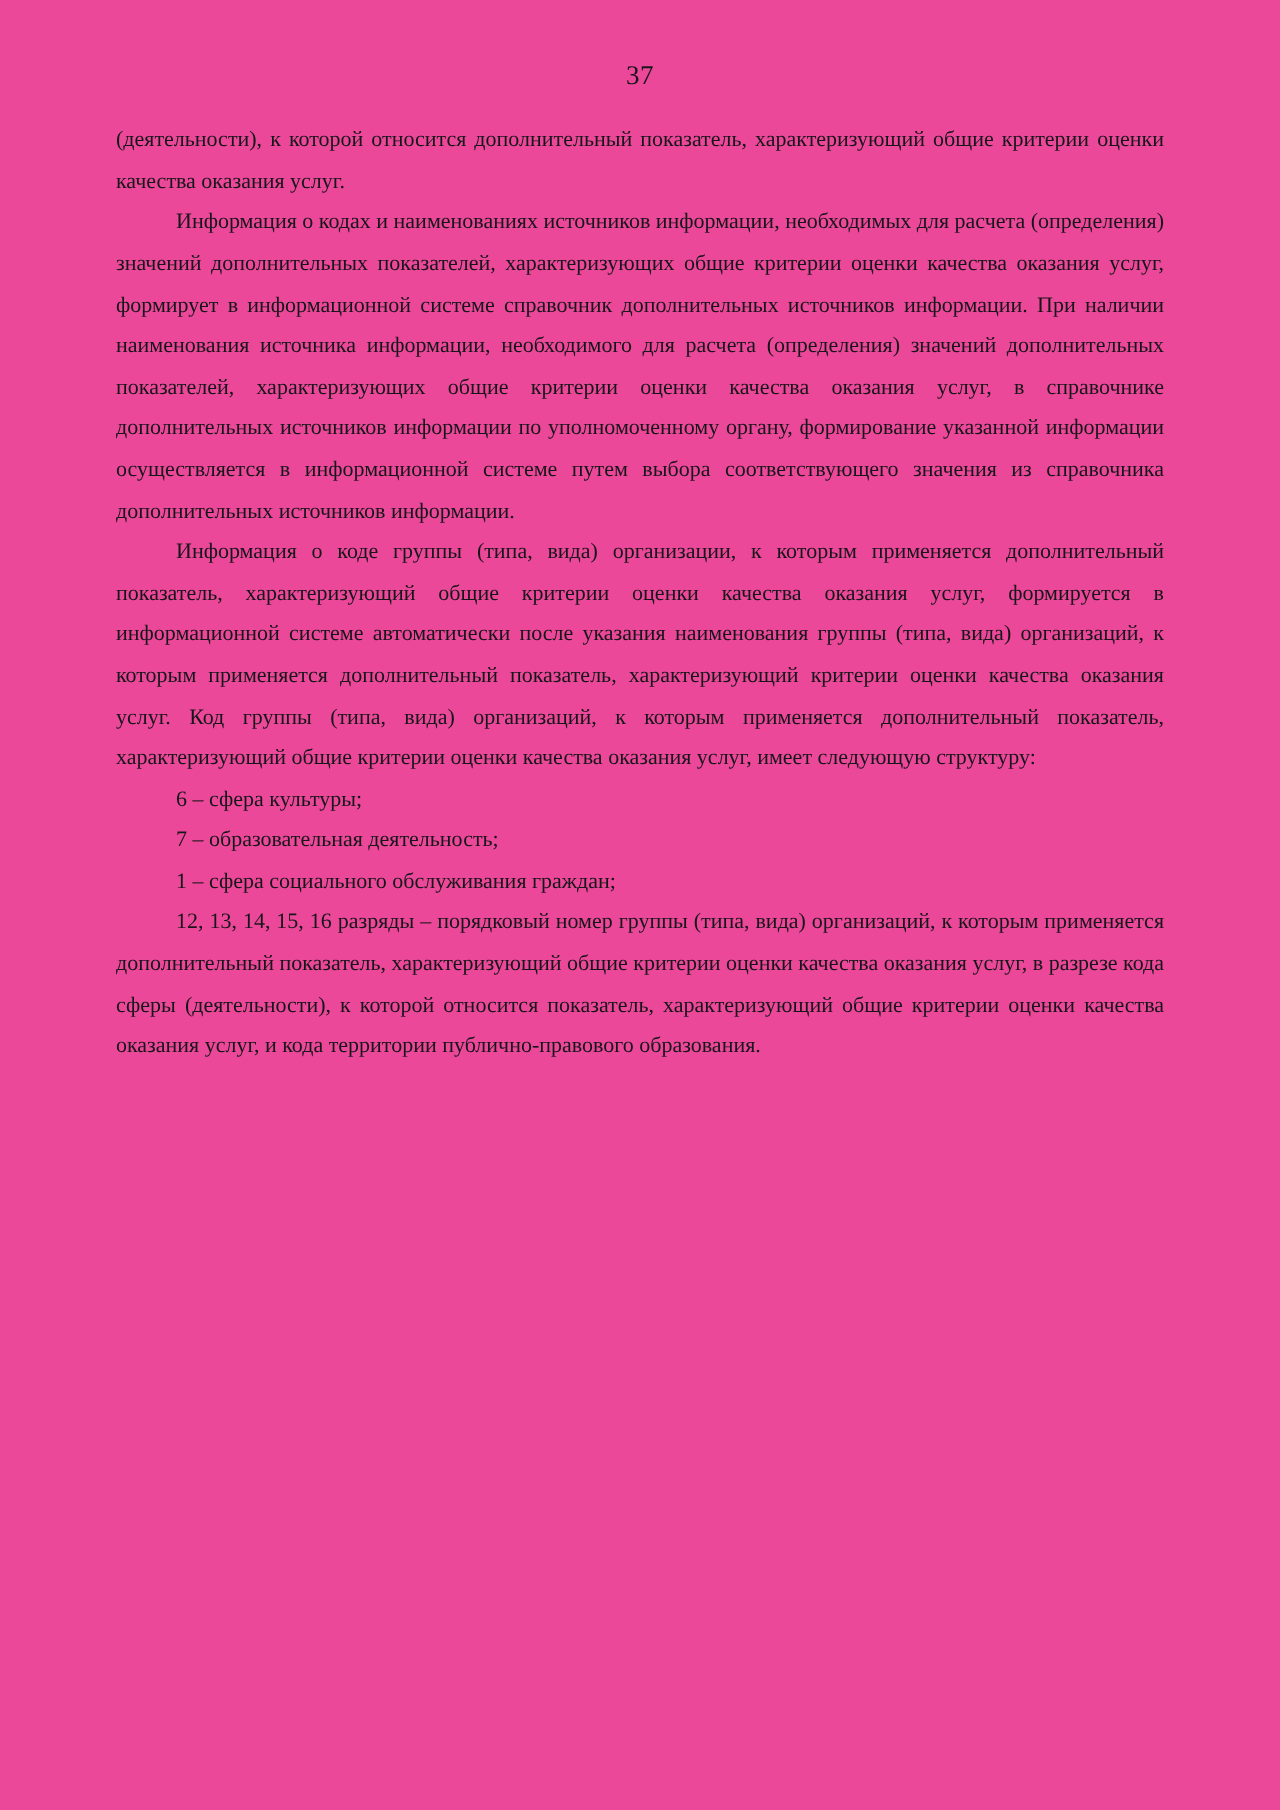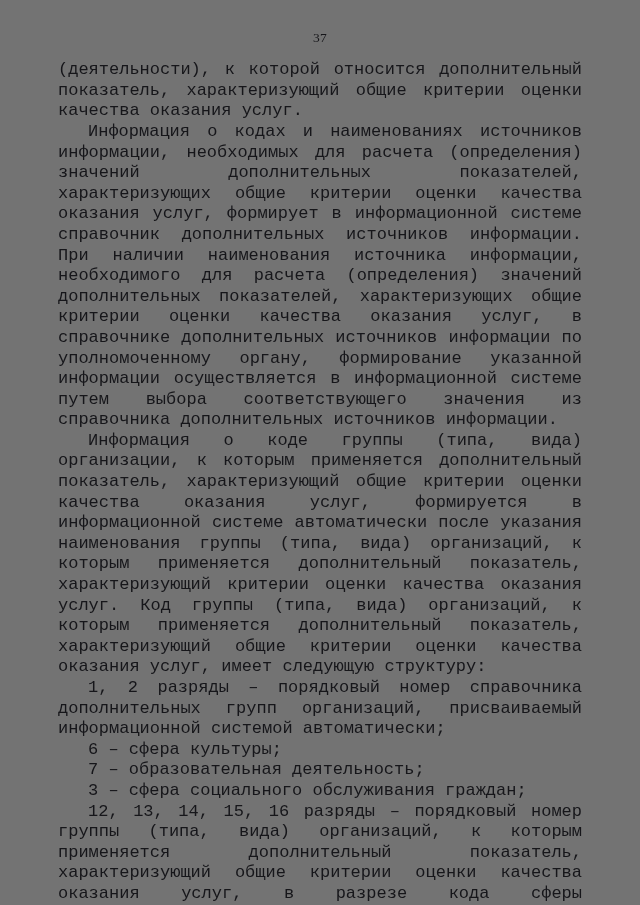--- a/index.html
+++ b/index.html
@@ -12,38 +12,37 @@
     height: 905px;
     font-family: "Liberation Serif", serif;
     color: #16161a;
   }
   .page {
     position: relative;
     width: 640px;
     height: 905px;
     box-sizing: border-box;
     padding: 30px 58px 18px 58px;
-    background: #737373;
+    background: #ec4899;
   }
   .page-number {
     text-align: center;
     font-size: 13.5px;
     line-height: 1.2;
     margin: 0 0 14px 0;
     letter-spacing: 0.2px;
   }
   .body-text p {
     margin: 0;
-    font-size: 17px;
+    font-size: 11px;
     line-height: 20.6px;
     text-align: justify;
     text-justify: inter-word;
     text-indent: 0;
     hyphens: none;
-    font-family: Liberation Mono, monospace;
   }
   .body-text p.indent {
     text-indent: 30px;
   }
   .body-text p.noindent {
     text-indent: 0;
   }
   .para-block {
     margin-bottom: 0px;
   }
@@ -52,20 +51,19 @@
 <body>
 
 <div class="page">
 
   <div class="page-number">37</div>
 
   <div class="body-text">
     <p class="noindent para-block">(деятельности), к которой относится дополнительный показатель, характеризующий общие критерии оценки качества оказания услуг.</p>
     <p class="indent para-block">Информация о кодах и наименованиях источников информации, необходимых для расчета (определения) значений дополнительных показателей, характеризующих общие критерии оценки качества оказания услуг, формирует в информационной системе справочник дополнительных источников информации. При наличии наименования источника информации, необходимого для расчета (определения) значений дополнительных показателей, характеризующих общие критерии оценки качества оказания услуг, в справочнике дополнительных источников информации по уполномоченному органу, формирование указанной информации осуществляется в информационной системе путем выбора соответствующего значения из справочника дополнительных источников информации.</p>
     <p class="indent para-block">Информация о коде группы (типа, вида) организации, к которым применяется дополнительный показатель, характеризующий общие критерии оценки качества оказания услуг, формируется в информационной системе автоматически после указания наименования группы (типа, вида) организаций, к которым применяется дополнительный показатель, характеризующий критерии оценки качества оказания услуг. Код группы (типа, вида) организаций, к которым применяется дополнительный показатель, характеризующий общие критерии оценки качества оказания услуг, имеет следующую структуру:</p>
-    <p class="indent para-block">1, 2 разряды – порядковый номер справочника дополнительных групп организаций, присваиваемый информационной системой автоматически;</p>
     <p class="indent para-block">6 – сфера культуры;</p>
     <p class="indent para-block">7 – образовательная деятельность;</p>
-    <p class="indent para-block">3 – сфера социального обслуживания граждан;</p>
+    <p class="indent para-block">1 – сфера социального обслуживания граждан;</p>
     <p class="indent para-block">12, 13, 14, 15, 16 разряды – порядковый номер группы (типа, вида) организаций, к которым применяется дополнительный показатель, характеризующий общие критерии оценки качества оказания услуг, в разрезе кода сферы (деятельности), к которой относится показатель, характеризующий общие критерии оценки качества оказания услуг, и кода территории публично-правового образования.</p>
   </div>
 
 </div>
 
 </body></html>

